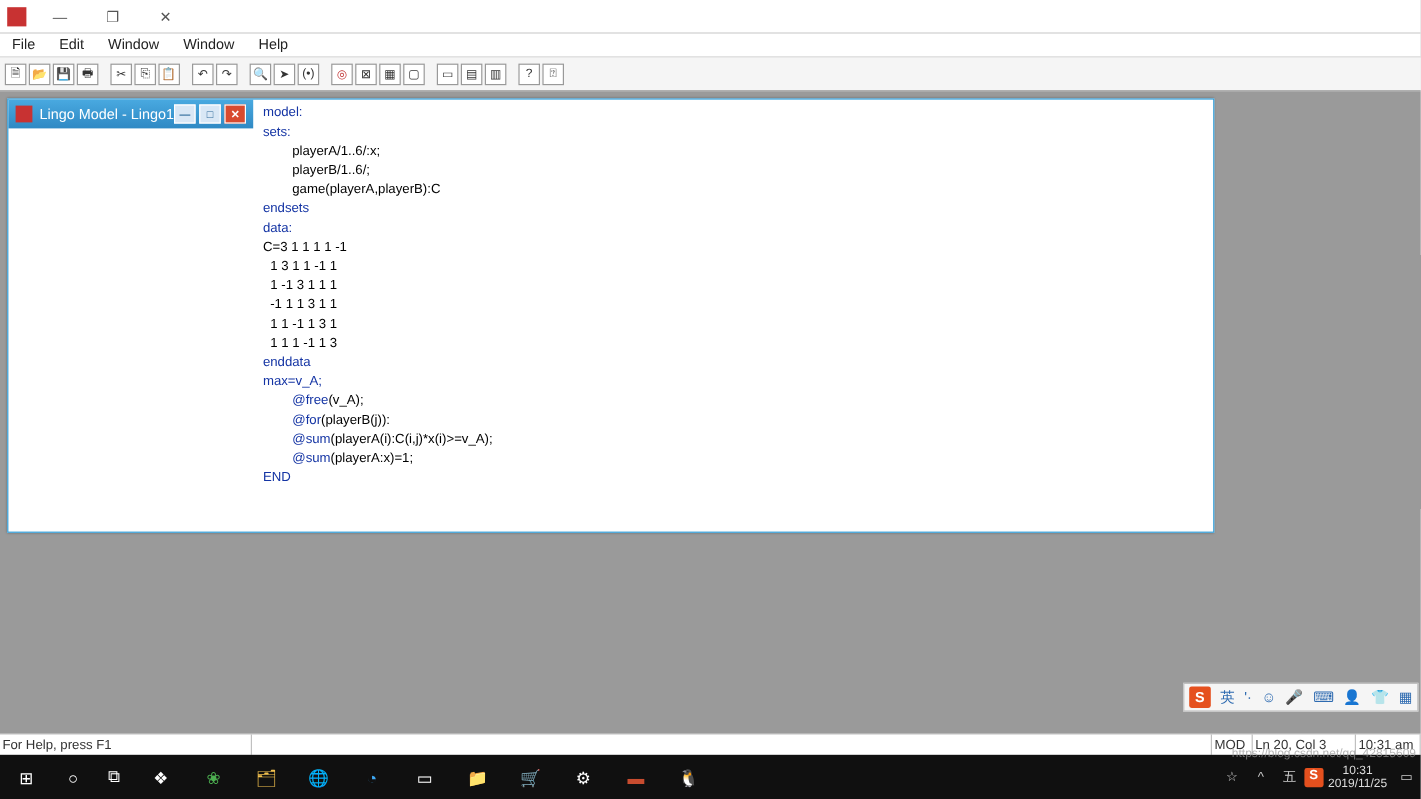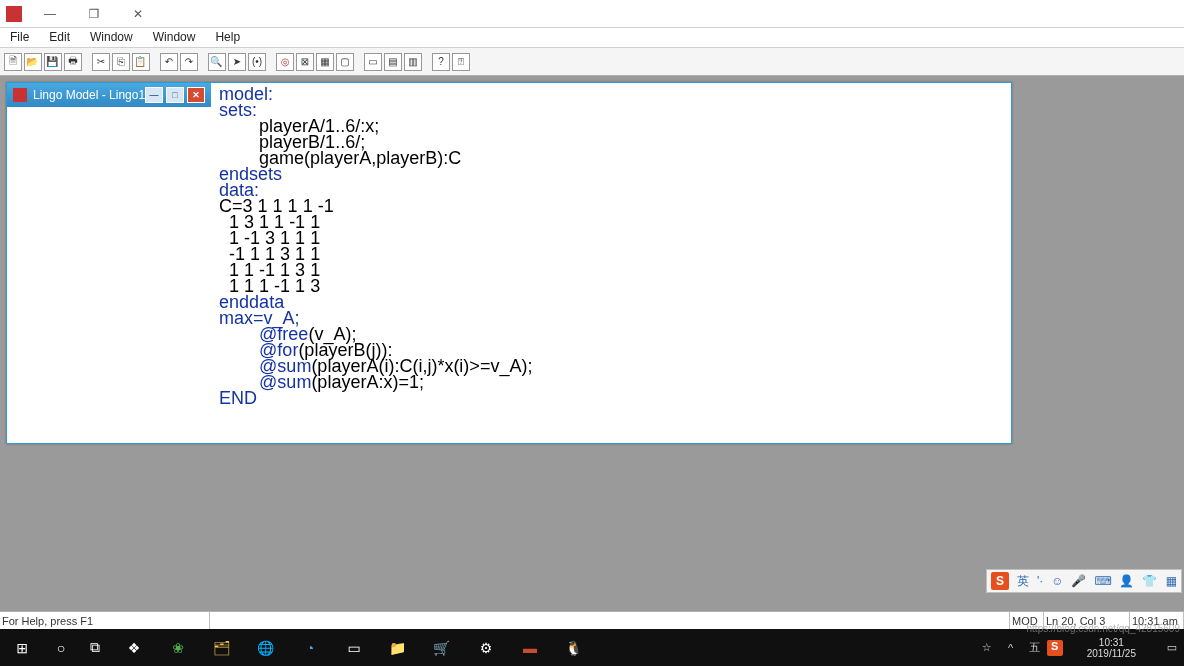--- a/index.html
+++ b/index.html
@@ -23,21 +23,21 @@
 
 
 .mdi { background:#9a9a9a; position:relative; height:535px; }
 .child-window { position:absolute; left:6px; top:6px; width:1006px; height:362px; background:#fff; border:1px solid #2d9bd8; box-shadow:0 0 2px rgba(0,0,0,.3); display:flex; flex-direction:row; }
 .child-title { height:24px; background:linear-gradient(#49a9e0,#2f89c4); display:flex; align-items:center; padding:0 6px; color:#fff; font-size:12px; }
 .child-title .ci-icon { width:14px; height:14px; background:#c83232; margin-right:6px; }
 .child-title .spacer { flex:1; }
 .child-title .cwc { display:flex; gap:3px; }
 .child-title .cwc div { width:18px; height:16px; border:1px solid #fff; background:#d9e7f5; color:#2f6a9a; font-size:9px; display:flex; align-items:center; justify-content:center; font-weight:bold; }
 .child-title .cwc .close { background:#d84a2f; color:#fff; }
-.editor { flex:1; padding:4px 8px; font-family:Consolas,"Courier New",monospace; font-size:18px; line-height:15px; color:#000; overflow:auto; white-space:pre; }
+.editor { flex:1; padding:4px 8px; font-family:Consolas,"Courier New",monospace; font-size:11px; line-height:15px; color:#000; overflow:auto; white-space:pre; }
 .kw { color:#1434a4; }
 .at { color:#1434a4; }
 
 
 .ime-bar { position:absolute; right:2px; top:493px; height:24px; background:#f5f5f5; border:1px solid #c0c0c0; display:flex; align-items:center; padding:0 4px; gap:8px; }
 .ime-bar .s-icon { width:18px; height:18px; background:#e5501e; color:#fff; font-weight:bold; font-size:12px; display:flex; align-items:center; justify-content:center; border-radius:2px; }
 .ime-bar span { font-size:12px; color:#2d6ab0; }
 
 
 .statusbar { height:18px; border-top:1px solid #b0b0b0; display:flex; align-items:center; font-size:11px; color:#333; }
@@ -46,21 +46,21 @@
 .sc-f { width:210px; }
 .sc-a { width:34px; }
 .sc-b { width:86px; }
 .sc-c { width:54px; border-right:none; }
 
 
 .taskbar { height:37px; background:#101010; display:flex; align-items:center; color:#fff; position:relative; }
 .taskbar .tbtn { width:44px; height:37px; display:flex; align-items:center; justify-content:center; font-size:14px; }
 .taskbar .tbtn.small { width:34px; }
 .taskbar .tray { position:absolute; right:0; display:flex; align-items:center; height:37px; }
-.taskbar .tray .clock { font-size:10px; text-align:center; line-height:11px; padding:0 24px; color:#ddd; }
+.taskbar .tray .clock { font-size:10px; text-align:center; line-height:11px; padding:0 4px; color:#ddd; }
 .taskbar .tray .ic { width:24px; display:flex; justify-content:center; font-size:11px; color:#ccc; }
 .watermark { position:absolute; right:4px; bottom:32px; font-size:10px; color:rgba(150,150,150,.7); pointer-events:none; }
 </style>
 </head>
 <body>
 
 <div class="titlebar">
   <span class="app-icon"></span>
   <div class="wc">
     <div>—</div>

